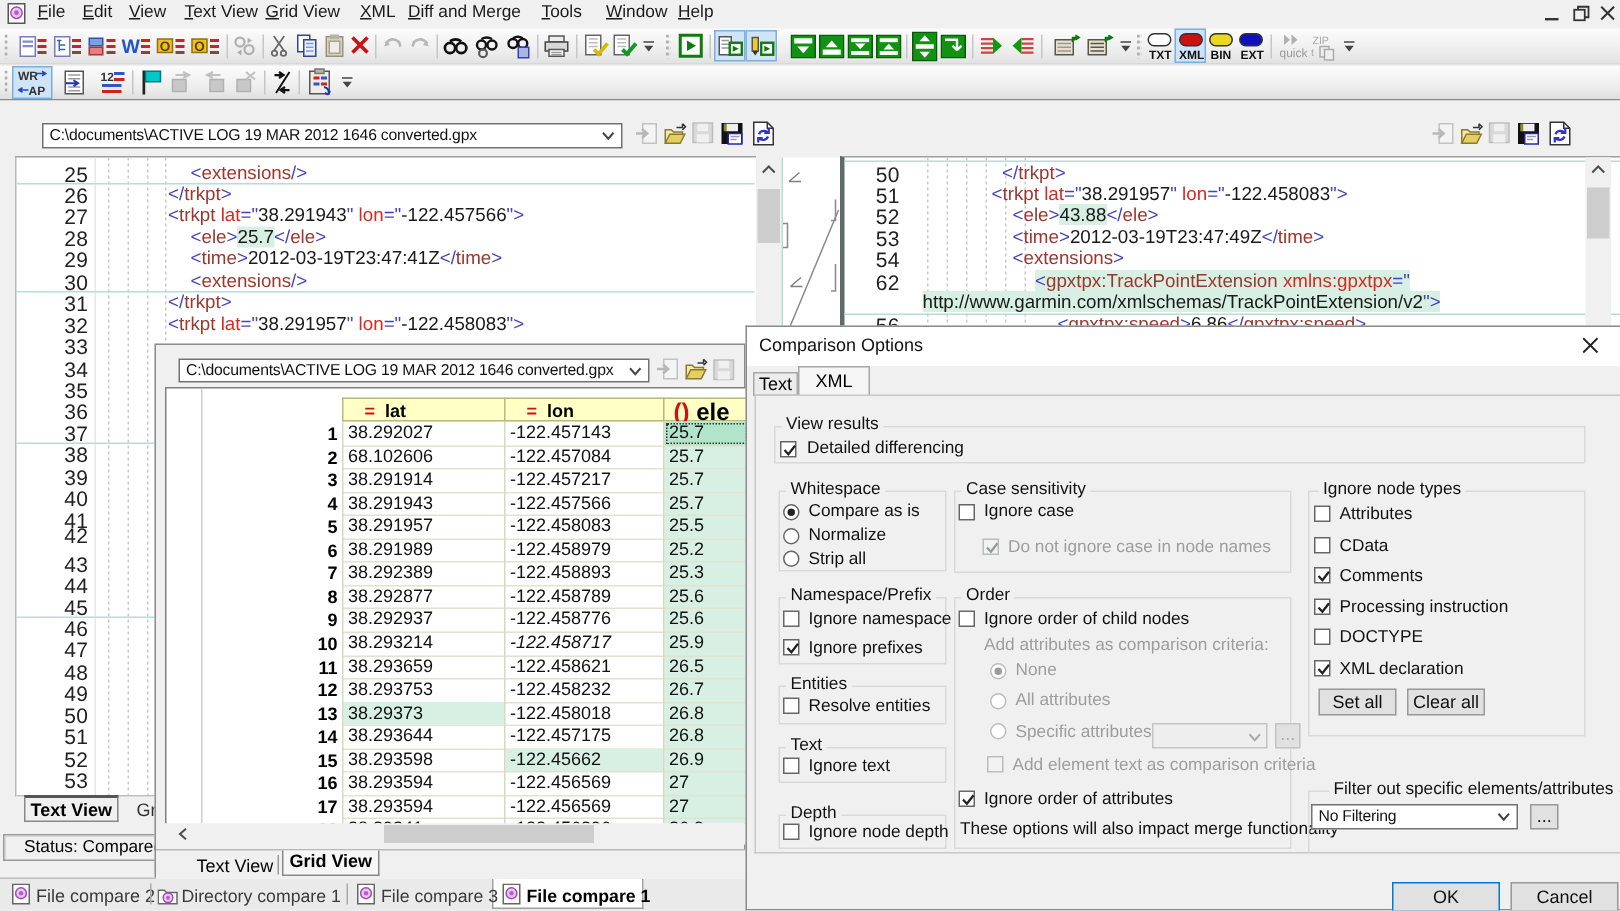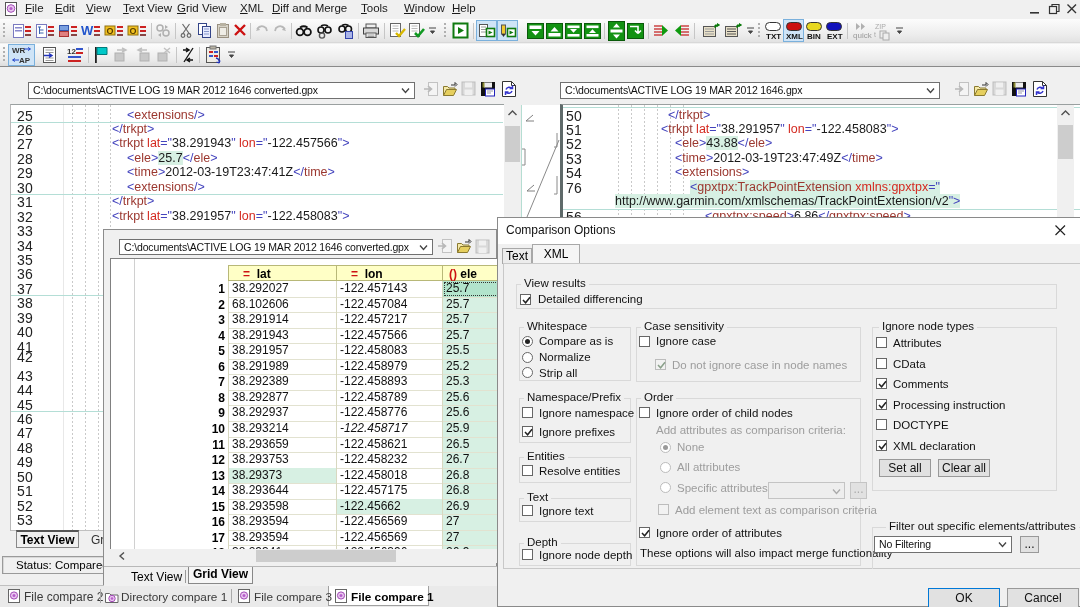--- a/index.html
+++ b/index.html
@@ -15,21 +15,21 @@
 #tb2 { left:0; top:44px; width:1080px; height:23px; background:linear-gradient(#fcfcfc,#ececec 70%,#dedede); border-bottom:1px solid #8a8a8a; }
 .grip { position:absolute; width:3px; background-image:radial-gradient(circle at 1px 1px,#b0b0b0 1px, transparent 1.2px); background-size:3px 4px; }
 .tsep { position:absolute; width:1px; background:#c6c6c6; }
 .ticon { position:absolute; }
 .sel-frame { position:absolute; background:#cfe4f7; border:1px solid #7ab0dc; }
 
 .combo { position:absolute; background:#fff; border:1px solid #707070; font-size:10.5px; letter-spacing:-0.15px; color:#111; line-height:15px; padding-left:4px; white-space:nowrap; overflow:hidden; }
 .combo .arr { position:absolute; right:4px; top:4px; width:9px; height:7px; }
 
 .code { font-size:12.5px; line-height:14.45px; white-space:pre; color:#1a1a1a; }
-.ln { position:absolute; font-size:14px; color:#222; text-align:left; width:42px; letter-spacing:0.3px; }
+.ln { position:absolute; font-size:14px; color:#222; text-align:right; width:42px; letter-spacing:0.3px; }
 .br { color:#4343bd; } 
 .el { color:#9b372f; } 
 .at { color:#d42a20; } 
 .hl { background:#d7f0e3; }
 .guide { position:absolute; width:1px; background-image:linear-gradient(#c9c9c9 50%, transparent 50%); background-size:1px 4px; }
 .tealline { position:absolute; height:1px; background:#b4ded6; }
 
 .sb { position:absolute; background:#f0f0f0; }
 .sb .btn { position:absolute; left:0; width:100%; height:17px; background:#f0f0f0; color:#505050; text-align:center; font-size:9px; line-height:17px; }
 .sb .thumb { position:absolute; left:1px; right:1px; background:#cdcdcd; }
@@ -392,23 +392,20 @@
       <rect x="2.5" y="1.5" width="2" height="5" fill="#8a8a30"></rect>
       <rect x="5.5" y="8" width="9" height="7" fill="#fff" stroke="#2222bb"></rect>
       <path d="M7 10 h6 M7 12 h4" stroke="#99a"></path>
     </svg>
   <svg class="ab" style="left:501px;top:13px" width="16" height="18">
       <path d="M1.5 1.5 h9 l4 4 v11 h-13 z" fill="#fff" stroke="#333"></path>
       <path d="M10.5 1.5 v4 h4" fill="none" stroke="#333"></path>
       <path d="M5 9.5 a3.5 3.5 0 0 1 6 -1 M11.5 5.5 v3 h-3 M11 11 a3.5 3.5 0 0 1 -6 1 M4.5 15 v-3 h3" fill="none" stroke="#3333cc" stroke-width="1.5"></path>
     </svg>
 
-  <div class="combo" style="left:560px;top:15px;width:380px;height:17px">C:\documents\ACTIVE LOG 19 MAR 2012 1646.gpx<svg class="arr" width="9" height="7">
-        <path d="M1 1.5 l3.5 4 3.5 -4" fill="none" stroke="#444" stroke-width="1.3"></path>
-      </svg></div>
   <svg class="ab" style="left:954px;top:14px" width="16" height="17">
       <rect x="5.5" y="1.5" width="9" height="13" fill="#f4f4f4" stroke="#c2c2c2"></rect>
       <path d="M1 8 h7 M5 5 l3.5 3 -3.5 3" stroke="#b8b8b8" fill="#d0d0d0" stroke-width="1.6"></path>
     </svg>
   <svg class="ab" style="left:973px;top:14px" width="17" height="17">
       <path d="M1.5 14.5 v-9 h4 l1.5 1.5 h6 v2" fill="#f5e9a8" stroke="#8a7a30"></path>
       <path d="M1.5 14.5 l3 -6 h10 l-3 6 z" fill="#e6cf5e" stroke="#8a7a30"></path>
       <path d="M9 4 h4 v-2.5 M13 1.5 l2 2 -2 2" stroke="#333" fill="none"></path>
     </svg>
   <svg class="ab" style="left:992px;top:14px" width="15" height="15">
@@ -511,21 +508,21 @@
   <div class="guide" style="left:670px;top:38px;height:180px"></div>
   <div class="guide" style="left:683px;top:38px;height:180px"></div>
   <div class="tealline" style="left:563px;top:40px;width:517px"></div>
   <div class="tealline" style="left:563px;top:142px;width:517px"></div>
   <div id="lnr">
 <div class="ln" style="left:566px;top:40.5px;width:34px">50</div>
 <div class="ln" style="left:566px;top:55.0px;width:34px">51</div>
 <div class="ln" style="left:566px;top:69.4px;width:34px">52</div>
 <div class="ln" style="left:566px;top:83.8px;width:34px">53</div>
 <div class="ln" style="left:566px;top:98.3px;width:34px">54</div>
-<div class="ln" style="left:566px;top:112.8px;width:34px">76</div>
+<div class="ln" style="left:566px;top:112.8px;width:34px">62</div>
 <div class="ln" style="left:566px;top:141.6px;width:34px">56</div>
 </div>
   <div id="coder">
 <div class="ab code" style="left:668px;top:40.5px"><span class="br">&lt;/</span><span class="el">trkpt</span><span class="br">&gt;</span></div>
 <div class="ab code" style="left:661px;top:55.0px"><span class="br">&lt;</span><span class="el">trkpt</span> <span class="at">lat</span><span class="br">="</span>38.291957<span class="br">"</span> <span class="at">lon</span><span class="br">="</span>-122.458083<span class="br">"</span><span class="br">&gt;</span></div>
 <div class="ab code" style="left:675px;top:69.4px"><span class="br">&lt;</span><span class="el">ele</span><span class="br">&gt;</span><span class="hl">43.88</span><span class="br">&lt;/</span><span class="el">ele</span><span class="br">&gt;</span></div>
 <div class="ab code" style="left:675px;top:83.8px"><span class="br">&lt;</span><span class="el">time</span><span class="br">&gt;</span>2012-03-19T23:47:49Z<span class="br">&lt;/</span><span class="el">time</span><span class="br">&gt;</span></div>
 <div class="ab code" style="left:675px;top:98.3px"><span class="br">&lt;</span><span class="el">extensions</span><span class="br">&gt;</span></div>
 <div class="ab code" style="left:690px;top:112.8px"><span class="hl"><span class="br">&lt;</span><span class="el">gpxtpx:TrackPointExtension</span> <span class="at">xmlns:gpxtpx</span><span class="br">="</span></span></div>
 <div class="ab code" style="left:615px;top:127.2px"><span class="hl">http://www.garmin.com/xmlschemas/TrackPointExtension/v2<span class="br">"&gt;</span></span></div>
@@ -559,21 +556,21 @@
       <rect x="3.5" y="8.5" width="8" height="5.5" fill="#f0f0f0"></rect>
     </svg>
 <div class="ab" style="left:6px;top:28px;width:388px;height:291px;background:#fff;border-top:1px solid #808080;border-left:1px solid #808080;overflow:hidden">
 <div class="ab" style="left:23px;top:0;width:1px;height:291px;background:#d0d0d0"></div>
 <div class="ab" style="left:117px;top:6px;width:271px;height:16px;background:#ffffc6;border-top:1px solid #b8b878;border-bottom:1px solid #b8b878"></div>
 <div class="ab" style="left:117px;top:6px;width:1px;height:16px;background:#b8b878"></div>
 <div class="ab" style="left:225px;top:6px;width:1px;height:16px;background:#b8b878"></div>
 <div class="ab" style="left:331px;top:6px;width:1px;height:16px;background:#b8b878"></div>
 <div class="ab" style="left:132px;top:8px;font-size:12px"><span style="color:#cc1111;font-weight:bold">=</span>&nbsp; <b>lat</b></div>
 <div class="ab" style="left:240px;top:8px;font-size:12px"><span style="color:#cc1111;font-weight:bold">=</span>&nbsp; <b>lon</b></div>
-<div class="ab" style="left:338px;top:8px;font-size:12px"><span style="color:#cc1111;font-weight:bold">()</span> <b>ele</b></div>
+<div class="ab" style="left:338px;top:8px;font-size:16px"><span style="color:#cc1111;font-weight:bold">()</span> <b>ele</b></div>
 <div class="ab" style="left:332px;top:22px;width:56px;height:269px;background:#d7f0e3"></div>
 <div class="ab" style="left:117px;top:37.5px;width:271px;height:1px;background:#e2e2d0"></div>
 <div class="ab" style="left:80px;top:23.0px;width:34px;text-align:right;font-size:12px;font-weight:bold">1</div>
 <div class="gcell" style="left:118px;top:22.0px;width:107px;height:15.6px;">38.292027</div>
 <div class="gcell" style="left:226px;top:22.0px;width:105px;height:15.6px;">-122.457143</div>
 <div class="gcell" style="left:332px;top:22.0px;width:56px;height:15.6px;background:#b2e4cc;outline:1px dotted #333;outline-offset:-2px;">25.7</div>
 <div class="ab" style="left:117px;top:53.1px;width:271px;height:1px;background:#e2e2d0"></div>
 <div class="ab" style="left:80px;top:38.5px;width:34px;text-align:right;font-size:12px;font-weight:bold">2</div>
 <div class="gcell" style="left:118px;top:37.5px;width:107px;height:15.6px;">68.102606</div>
 <div class="gcell" style="left:226px;top:37.5px;width:105px;height:15.6px;">-122.457084</div>

